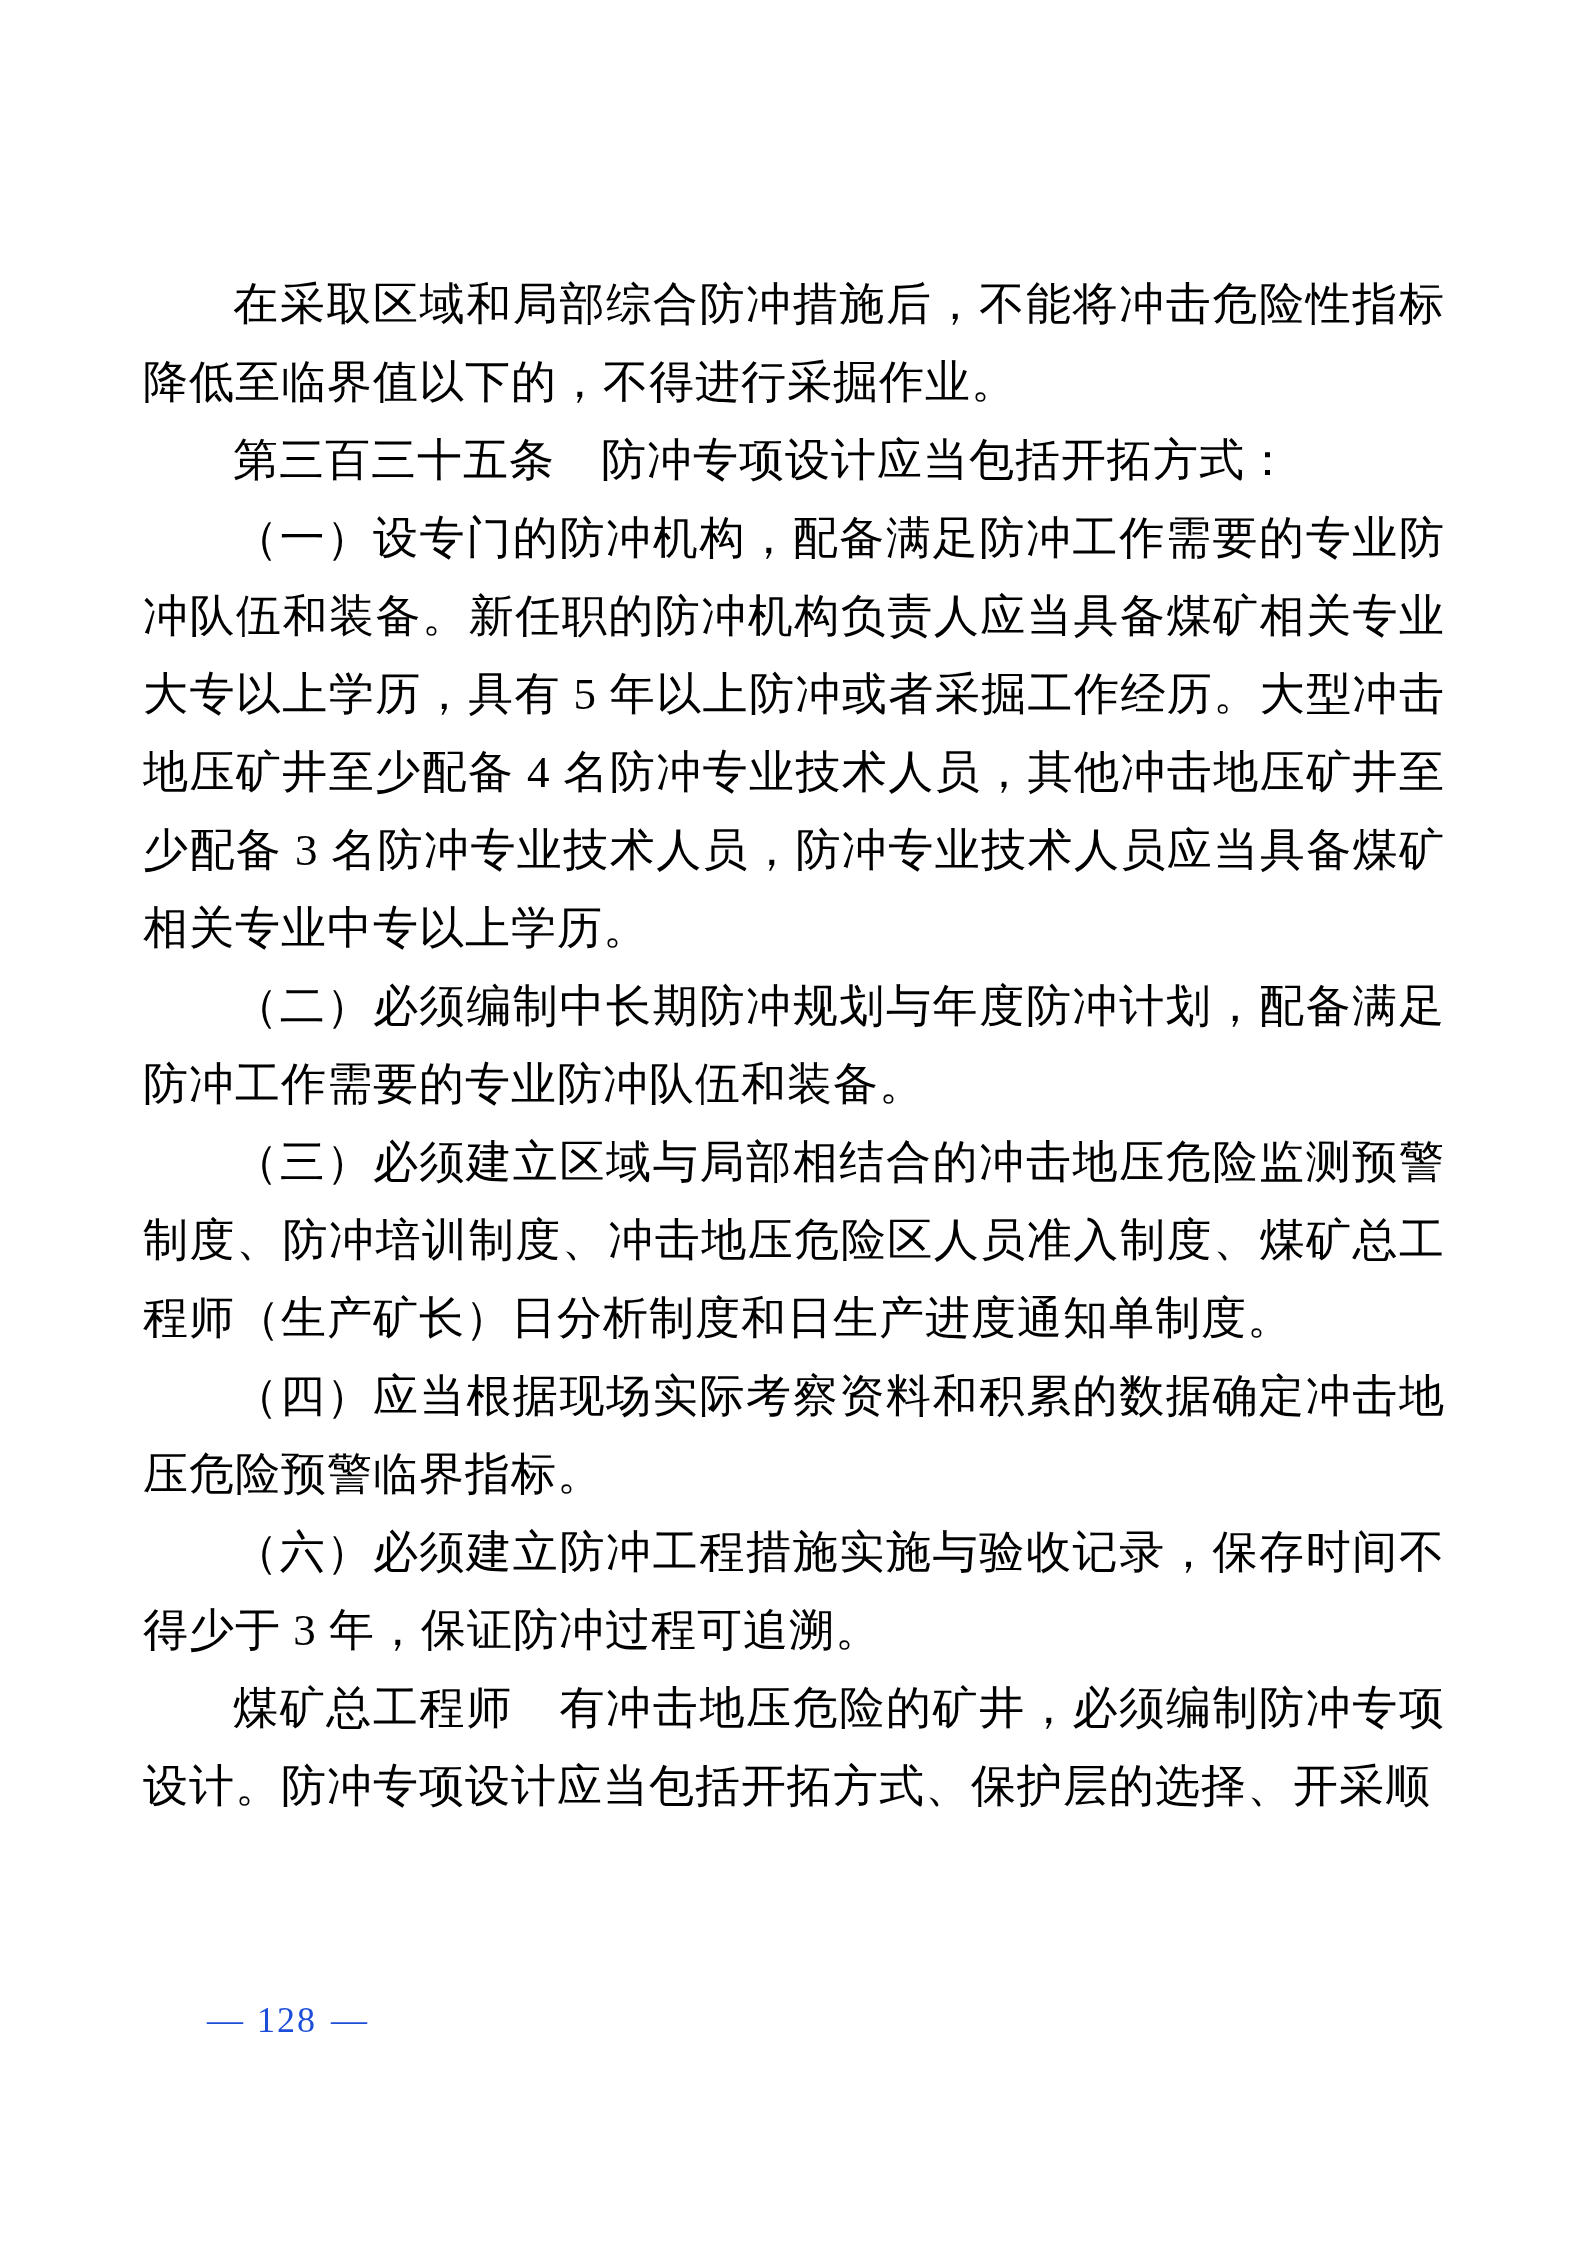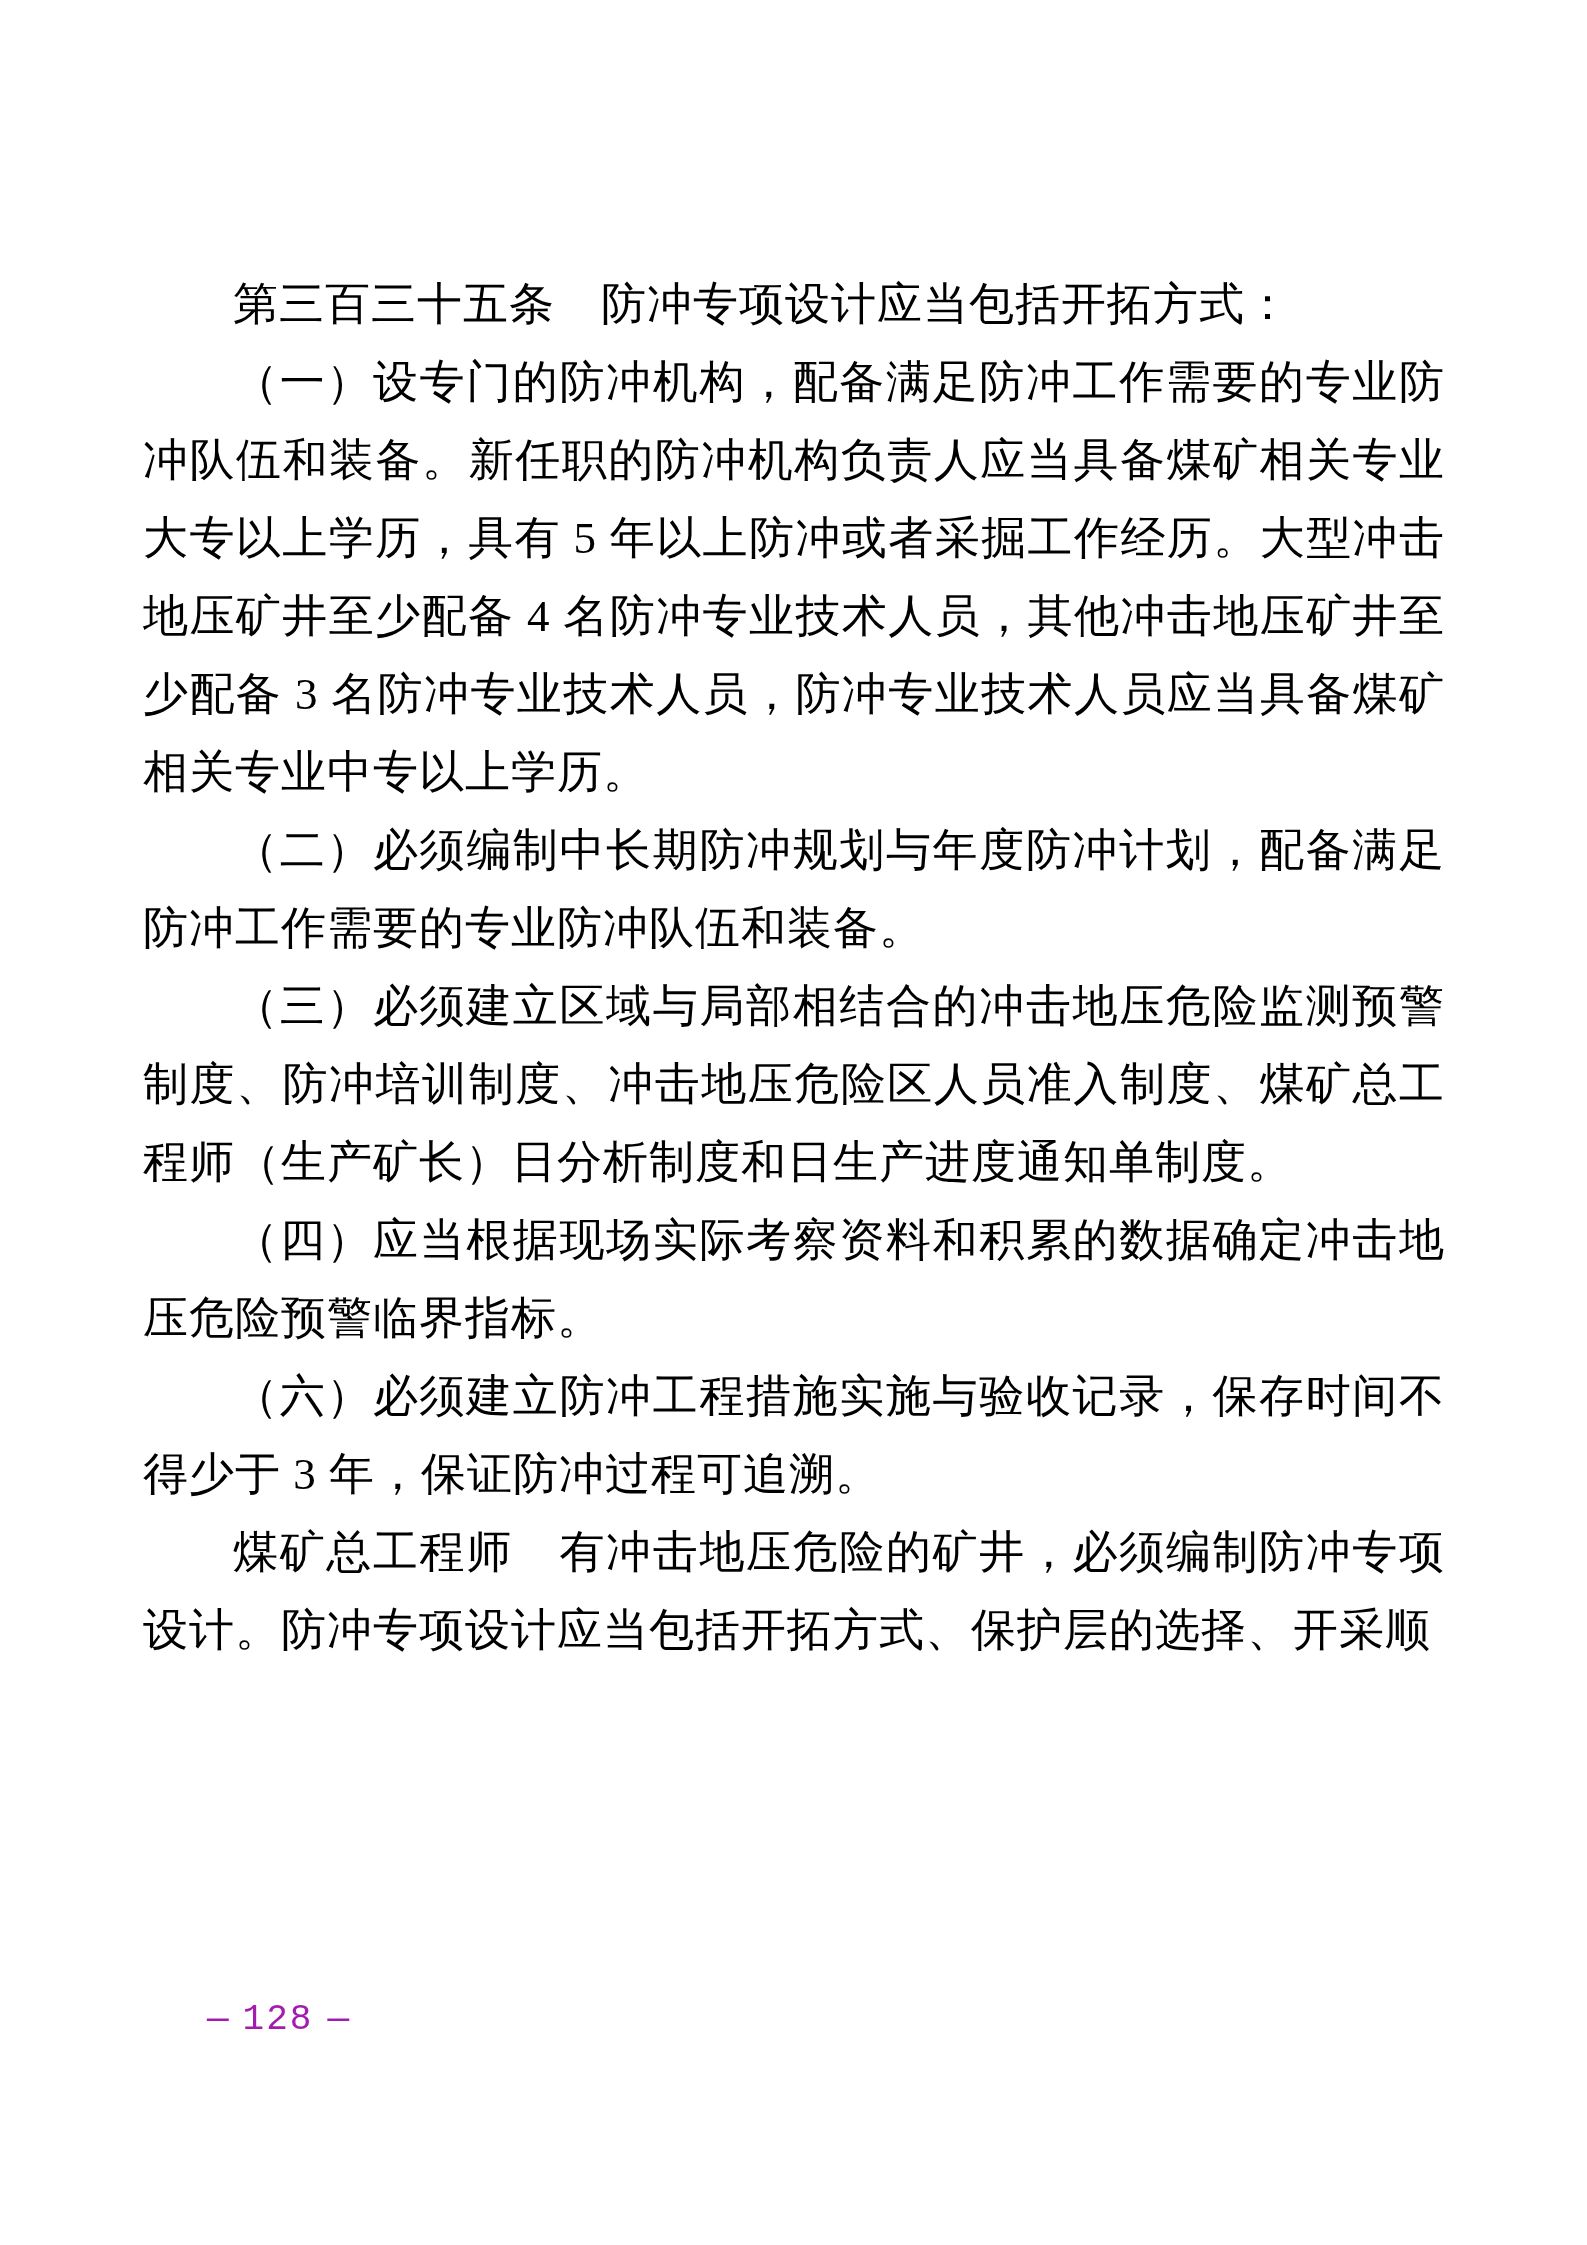--- a/index.html
+++ b/index.html
@@ -39,36 +39,37 @@
   .content .bold {
     font-weight: 400;
     font-family: "Liberation Sans", "DejaVu Sans", sans-serif;
   }
   .footer {
     position: absolute;
     left: 183px;
     top: 1998px;
     font-size: 36px;
     line-height: 44px;
-    color: #a21caf;
-    font-family: Liberation Mono, monospace;
+    color: #1d4ed8;
+    font-family: Liberation Serif, serif;
     padding-left: 24px;
   }
   .footer .page-num {
     margin: 0 14px;
     letter-spacing: 2px;
   }
 </style>
 </head>
 <body>
 
 <div class="page">
 
   <div class="content">
 
+  <p class="para indent"><span>在采取区域和局部综合防冲措施后，不能将冲击危险性指标降低至临界值以下的，不得进行采掘作业。</span></p>
       <p class="para indent"><span class="bold">第三百三十五条</span><span>　防冲专项设计应当包括开拓方式：</span></p>
       <p class="para indent"><span>（一）设专门的防冲机构，配备满足防冲工作需要的专业防冲队伍和装备。新任职的防冲机构负责人应当具备煤矿相关专业大专以上学历，具有 5 年以上防冲或者采掘工作经历。大型冲击地压矿井至少配备 4 名防冲专业技术人员，其他冲击地压矿井至少配备 3 名防冲专业技术人员，防冲专业技术人员应当具备煤矿相关专业中专以上学历。</span></p>
       <p class="para indent"><span>（二）必须编制中长期防冲规划与年度防冲计划，配备满足防冲工作需要的专业防冲队伍和装备。</span></p>
       <p class="para indent"><span>（三）必须建立区域与局部相结合的冲击地压危险监测预警制度、防冲培训制度、冲击地压危险区人员准入制度、煤矿总工程师（生产矿长）日分析制度和日生产进度通知单制度。</span></p>
       <p class="para indent"><span>（四）应当根据现场实际考察资料和积累的数据确定冲击地压危险预警临界指标。</span></p>
       <p class="para indent"><span>（六）必须建立防冲工程措施实施与验收记录，保存时间不得少于 3 年，保证防冲过程可追溯。</span></p>
       <p class="para indent"><span class="bold">煤矿总工程师</span><span>　有冲击地压危险的矿井，必须编制防冲专项设计。防冲专项设计应当包括开拓方式、保护层的选择、开采顺</span></p>
     </div>
 
   <div class="footer">

